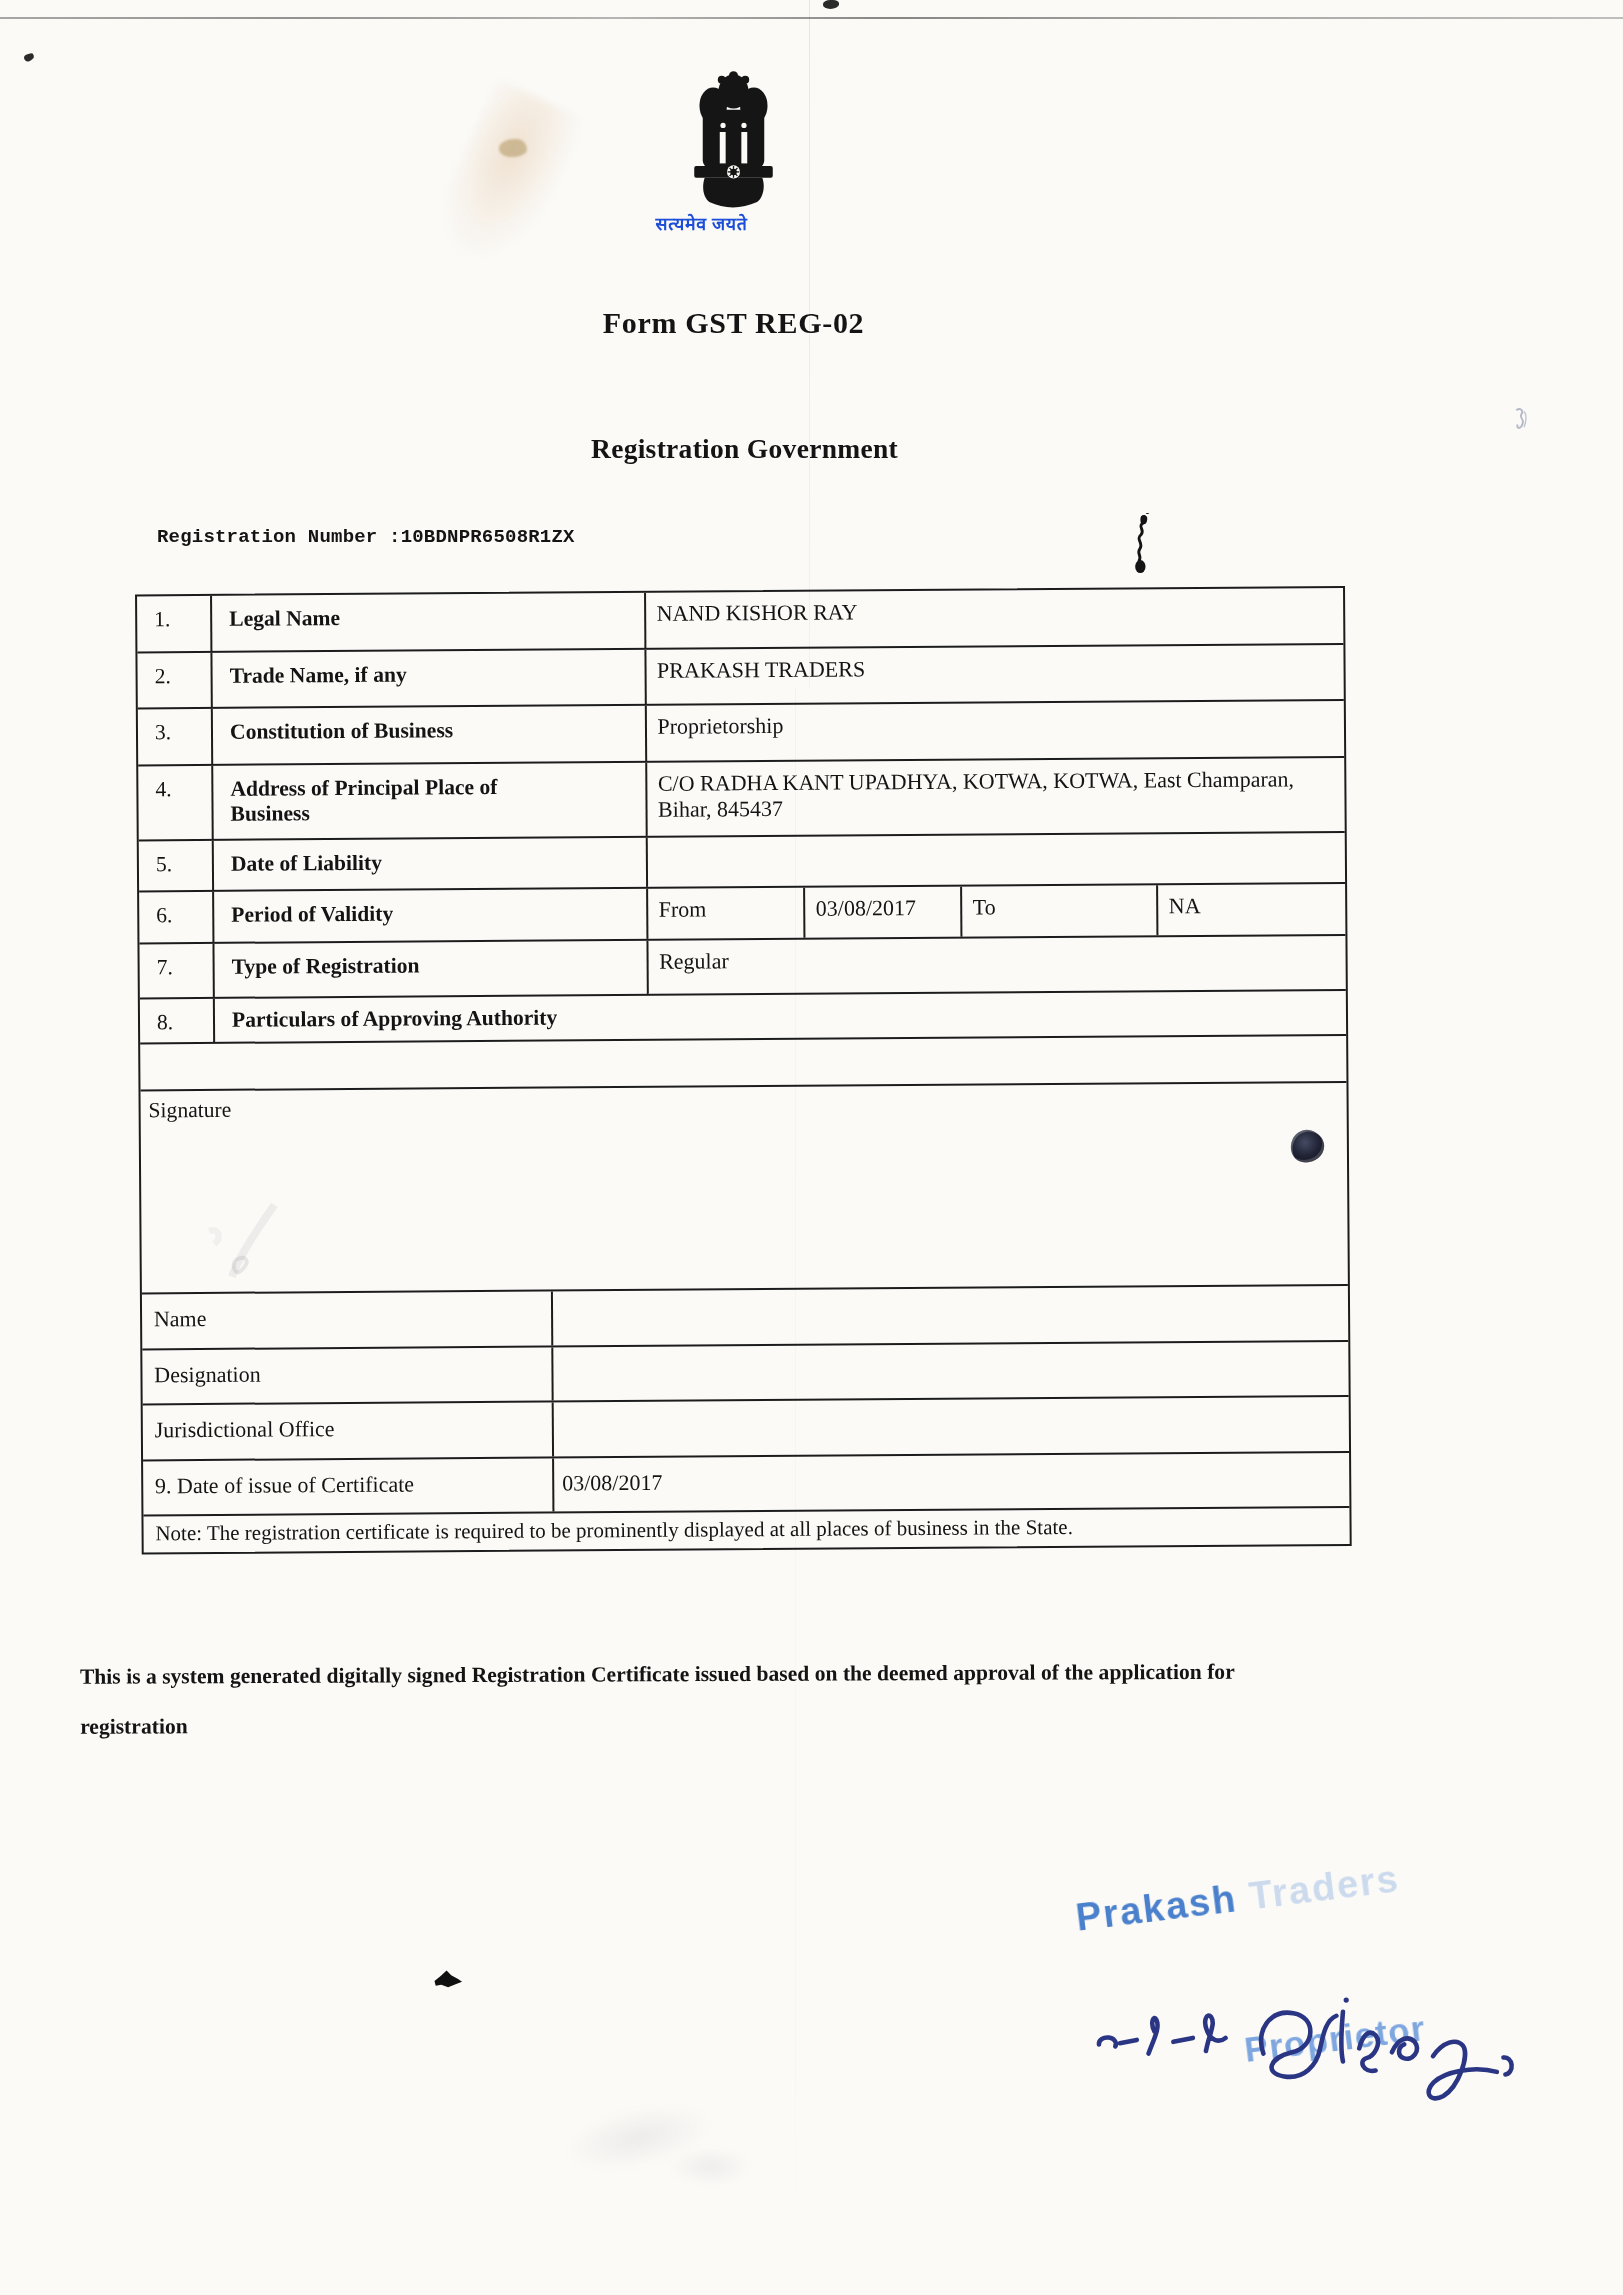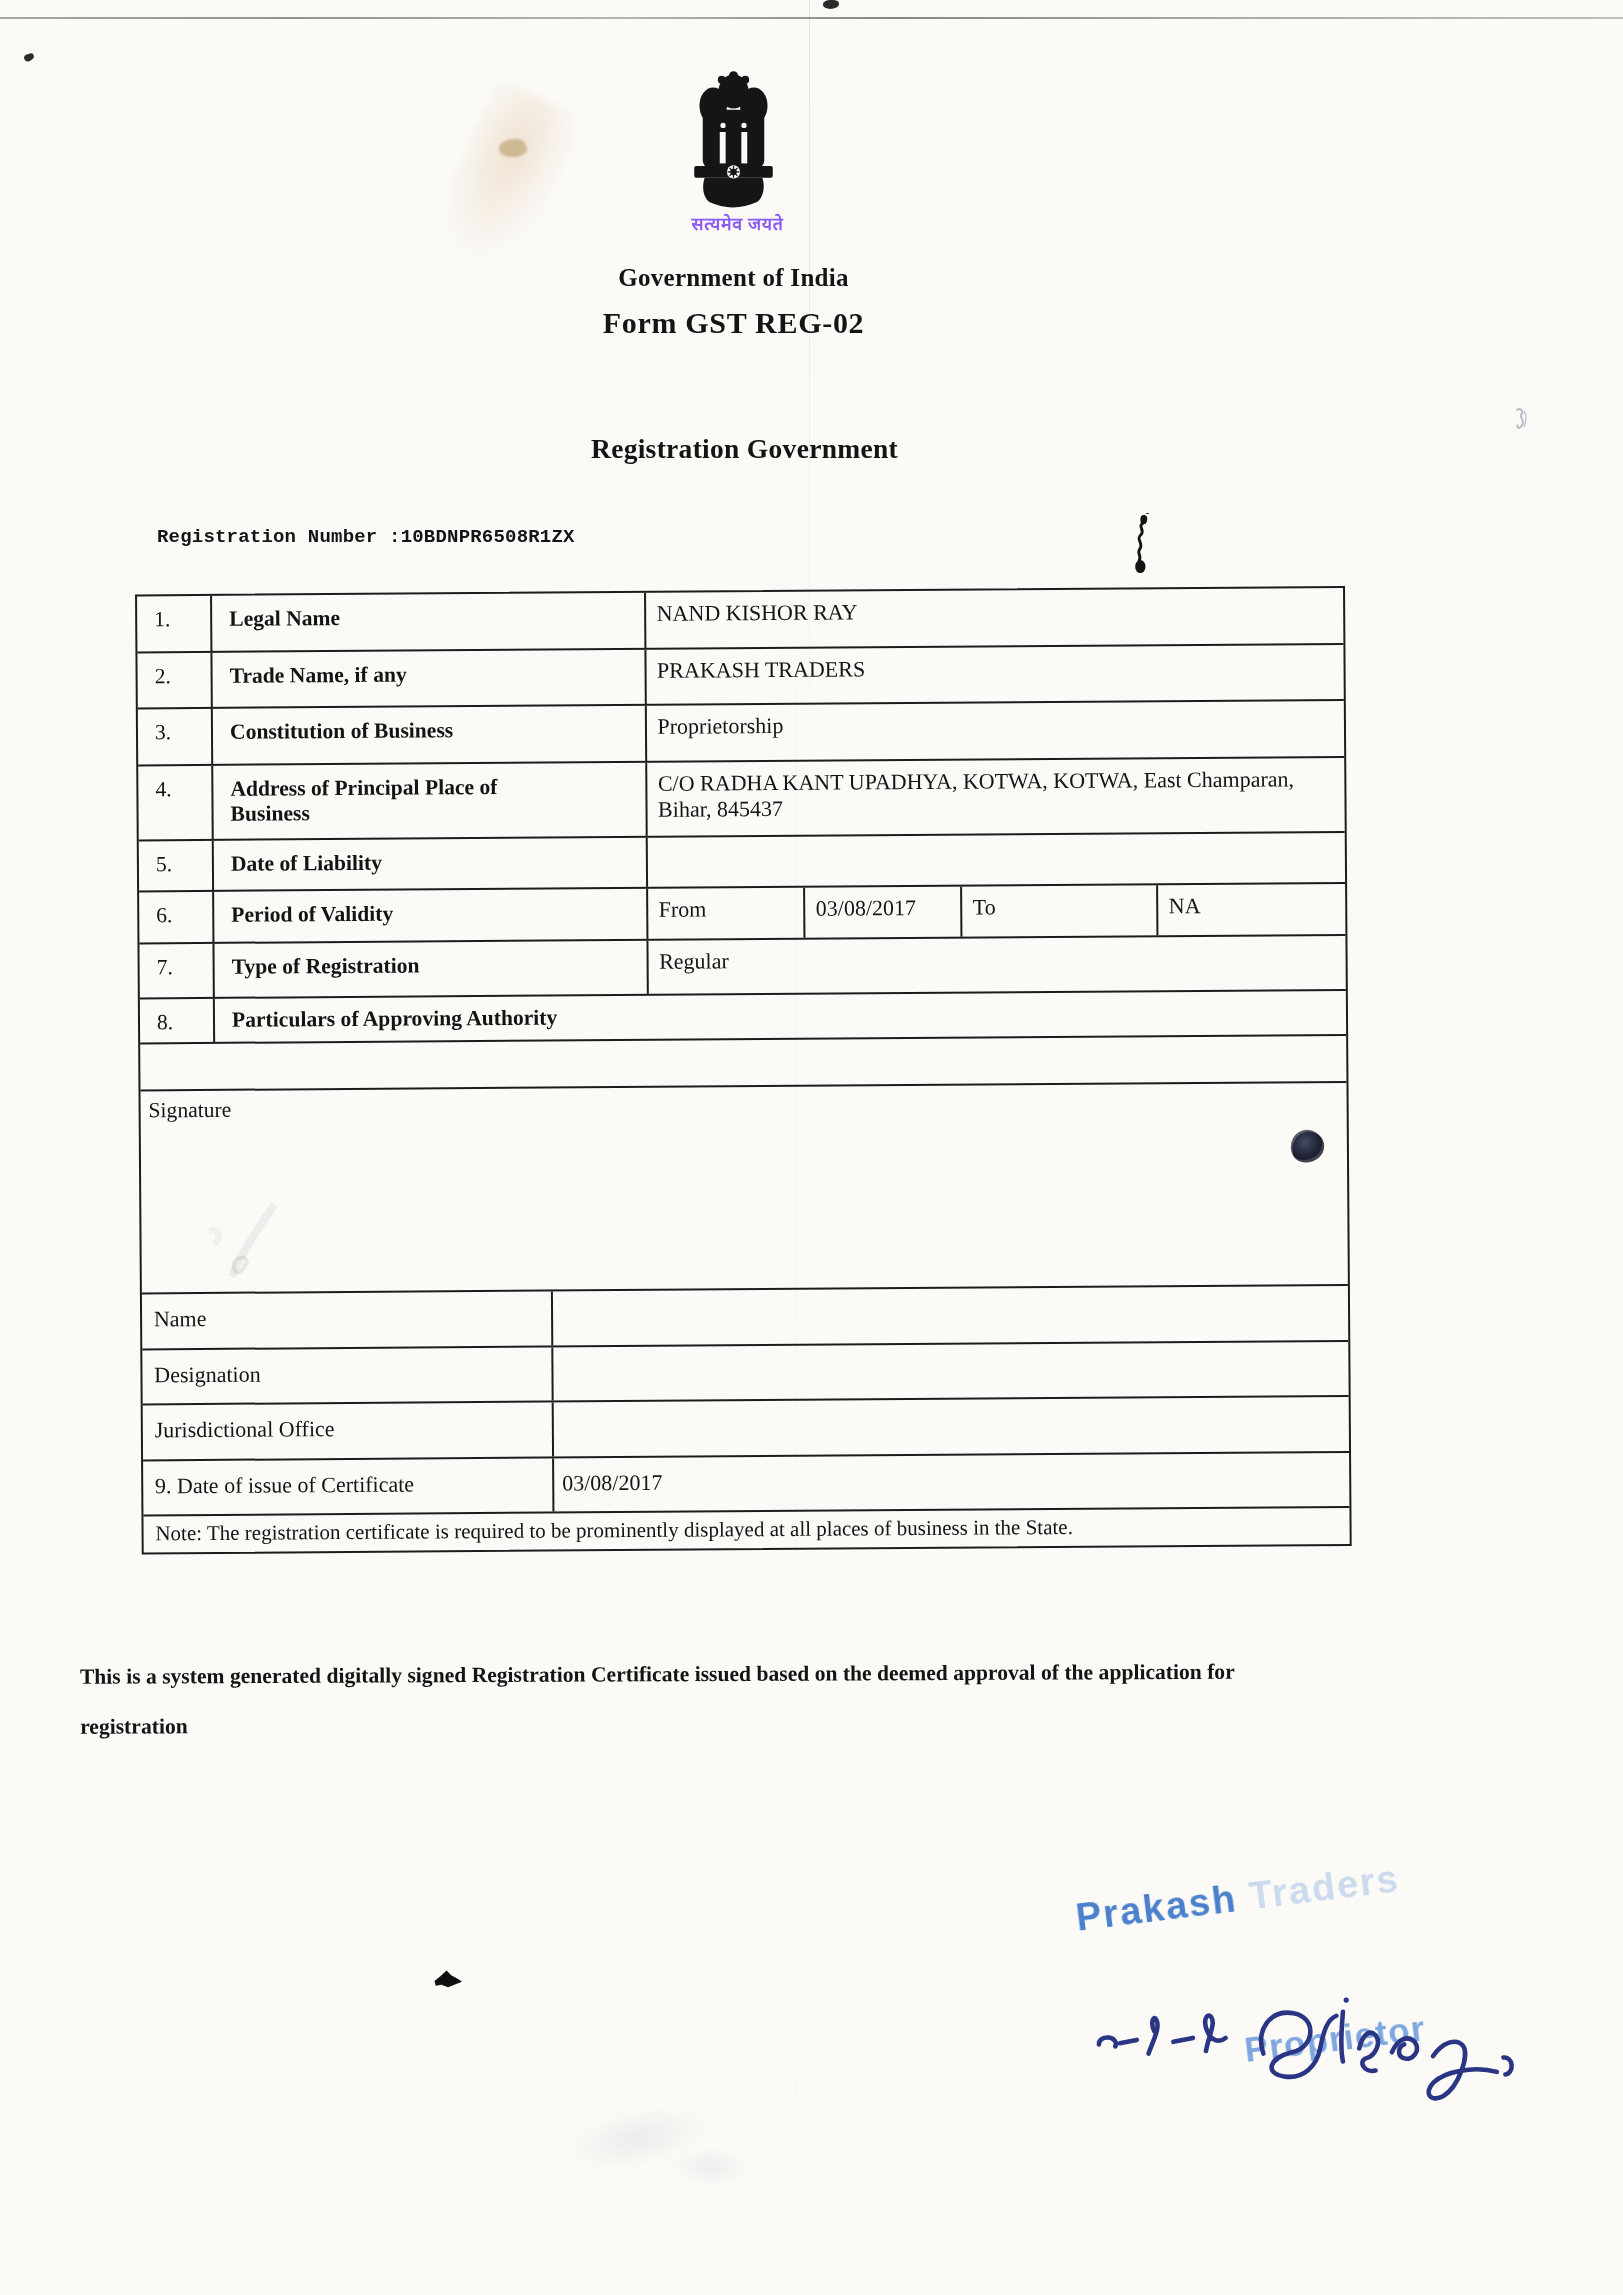--- a/index.html
+++ b/index.html
@@ -29,22 +29,22 @@
     background:radial-gradient(ellipse,rgba(110,110,122,.09),transparent 70%);filter:blur(3.3px);}
   .pencil-smudge{position:absolute;left:196px;top:1198px;width:111px;height:92px;opacity:.9;}
   .ink-blot{position:absolute;left:432px;top:1968px;width:31px;height:21px;background:#101010;
     clip-path:polygon(8% 62%,28% 38%,47% 12%,62% 34%,84% 52%,97% 66%,74% 78%,52% 92%,30% 80%,12% 84%);}
   .sig-box-blot{position:absolute;left:1291px;top:1130px;width:33px;height:33px;
     background:radial-gradient(circle at 40% 40%,#454b63 0%,#232638 45%,#121320 80%);
     border-radius:46% 54% 58% 42%/50% 46% 54% 50%;transform:rotate(14deg);
     box-shadow:inset 2px 1.3px 0 rgba(251,250,247,.25), inset -2.6px -2px 0 rgba(251,250,247,.18);}
   
   .emblem{position:absolute;left:689px;top:69px;width:89px;height:143px;}
-  .motto{position:absolute;left:672px;top:211px;width:131px;text-align:center;
-    font-size:17.7px;font-weight:700;color:#8b5cf6;letter-spacing:0.7px;}
+  .motto{position:absolute;left:636px;top:211px;width:131px;text-align:center;
+    font-size:17.7px;font-weight:700;color:#1d4ed8;letter-spacing:0.7px;}
   .h-gov{position:absolute;left:406px;top:264px;width:655px;text-align:center;
     font-size:25px;font-weight:700;letter-spacing:0.3px;}
   .h-form{position:absolute;left:406px;top:306px;width:655px;text-align:center;
     font-size:30px;font-weight:800;letter-spacing:0.7px;}
   .h-rule{position:absolute;left:406px;top:355px;width:655px;text-align:center;
     font-size:23.6px;font-weight:700;font-style:italic;}
   .h-title{position:absolute;left:581px;top:433px;width:327px;text-align:center;
     font-size:27.5px;font-weight:800;letter-spacing:0.3px;}
   .regline{position:absolute;left:157px;top:526px;font-size:19px;font-weight:700;letter-spacing:0.2px;font-family:Liberation Mono, monospace;}
   .squiggle{position:absolute;left:1128px;top:513px;width:26px;height:63px;}
@@ -115,21 +115,20 @@
     <g stroke="#151515" stroke-width="2">
       <circle cx="68" cy="157" r="4" fill="#151515"></circle>
       <line x1="68" y1="148" x2="68" y2="166"></line>
       <line x1="59" y1="157" x2="77" y2="157"></line>
       <line x1="62" y1="151" x2="74" y2="163"></line>
       <line x1="74" y1="151" x2="62" y2="163"></line>
     </g>
   </svg>
   <div class="motto">सत्यमेव जयते</div>
 
-  <div class="h-gov">Government of India</div>
   <div class="h-form">Form GST REG-02</div>
   <div class="h-title">Registration Government</div>
 
   <div class="regline"><span>Registration Number :</span><span>10BDNPR6508R1ZX</span></div>
 
   <svg class="squiggle" viewBox="0 0 40 96">
     <path d="M22,6 C28,2 30,10 23,15 C14,21 27,25 20,33 C11,41 25,45 18,55 C13,63 22,65 17,73" fill="none" stroke="#141414" stroke-width="4.5" stroke-linecap="round"></path>
     <ellipse cx="19" cy="82" rx="8" ry="10" fill="#141414"></ellipse>
     <ellipse cx="24" cy="10" rx="5" ry="7" fill="#141414"></ellipse>
     <circle cx="30" cy="-2" r="3" fill="#141414"></circle>

